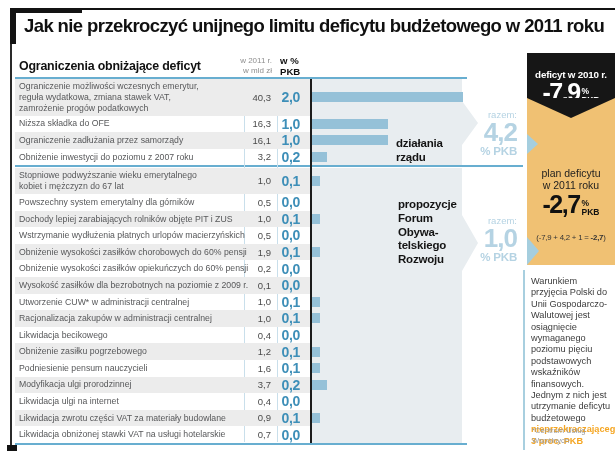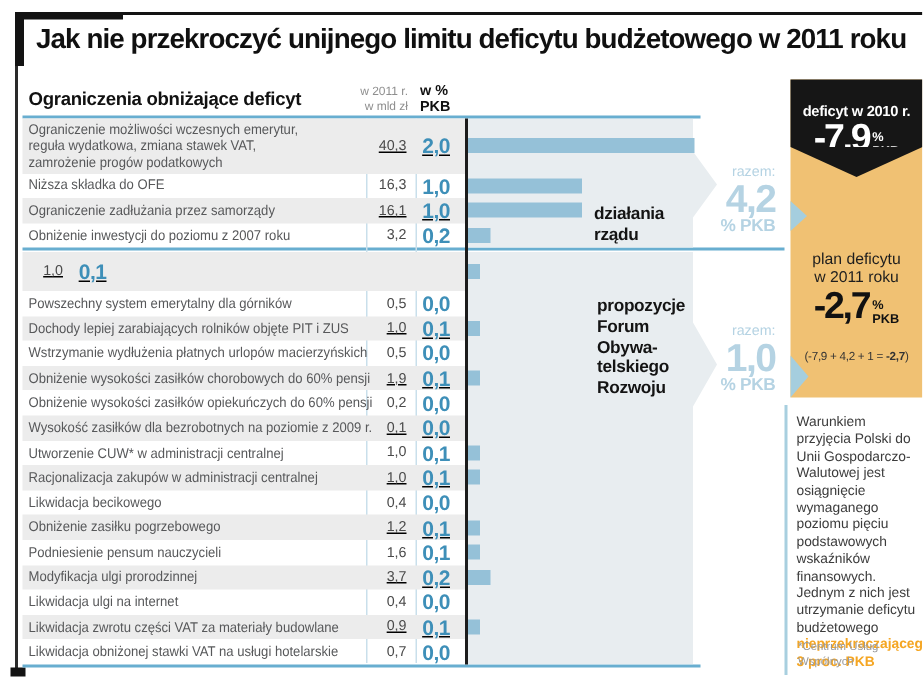--- a/index.html
+++ b/index.html
@@ -28,21 +28,21 @@
   .vsep1{left:244px;} .vsep2{left:277px;}
   .axis{left:310px;top:79px;width:1.5px;height:364px;background:#1c1c1c;z-index:4;}
   
   .gray1{left:310px;top:79px;width:169px;height:86.3px;background:#e8edf0;z-index:1;
          clip-path:polygon(0 0,152px 0,152px 22px,168px 44px,152px 66px,152px 100%,0 100%);}
   .gray2{left:310px;top:168px;width:169px;height:275px;background:#e8edf0;z-index:1;
          clip-path:polygon(0 0,152px 0,152px 47px,168px 75px,152px 103px,152px 100%,0 100%);}
   
   .rows{left:15px;top:79px;width:295px;z-index:2;}
   .row{display:flex;align-items:center;position:relative;box-sizing:border-box;}
-  .row.alt{background:#ececec;text-decoration:underline;}
+  .row.alt{background:#ececec;}
   .row.h1{height:16.6px;} .row.h2{height:26px;} .row.h3{height:36.5px;}
   .gap{height:2.7px;}
   .lbl{width:229px;box-sizing:border-box;padding-left:4px;font-size:9.4px;color:#57585a;
        line-height:1.13;}
   .lbl span{display:inline-block;white-space:pre;transform:scaleX(0.93);transform-origin:0 50%;}
   .mld{width:33px;box-sizing:border-box;text-align:right;padding-right:6px;font-size:9.5px;color:#4a4a4a;}
   .pkb{width:30px;box-sizing:border-box;text-align:right;padding-right:7px;font-size:14px;
        font-weight:bold;color:#3e8fb8;letter-spacing:-0.3px;}
   .bar{position:absolute;left:296.5px;top:50%;transform:translateY(-50%);height:10px;
        background:#95c1d8;z-index:3;}
@@ -134,20 +134,22 @@
         <div class="bar" style="width: 76px;"></div>
       </div>
       <div class="row h1">
         <div class="lbl"><span>Obniżenie inwestycji do poziomu z 2007 roku</span></div>
         <div class="mld">3,2</div>
         <div class="pkb">0,2</div>
         <div class="bar" style="width: 15px;"></div>
       </div>
       <div class="gap"></div>
       <div class="row h2 alt">
+        <div class="lbl"><span>Stopniowe podwyższanie wieku emerytalnego
+kobiet i mężczyzn do 67 lat</span></div>
         <div class="mld">1,0</div>
         <div class="pkb">0,1</div>
         <div class="bar" style="width: 8px;"></div>
       </div>
       <div class="row h1">
         <div class="lbl"><span>Powszechny system emerytalny dla górników</span></div>
         <div class="mld">0,5</div>
         <div class="pkb">0,0</div>
       </div>
       <div class="row h1 alt">

